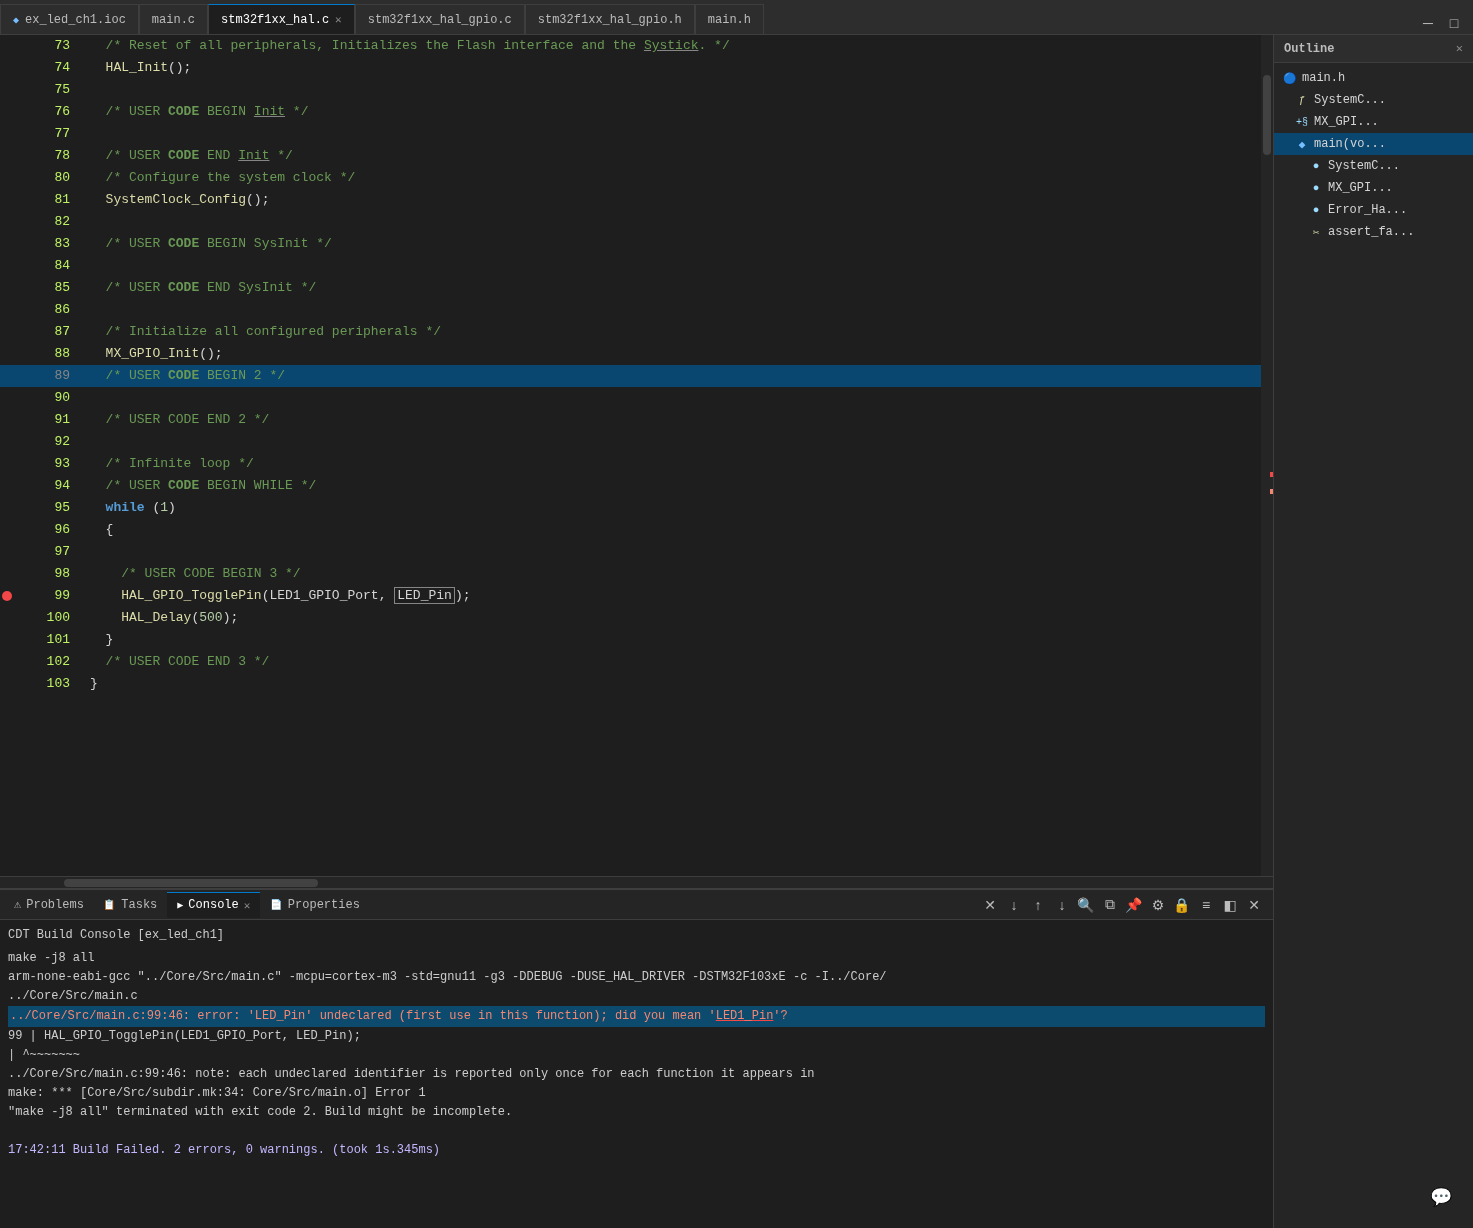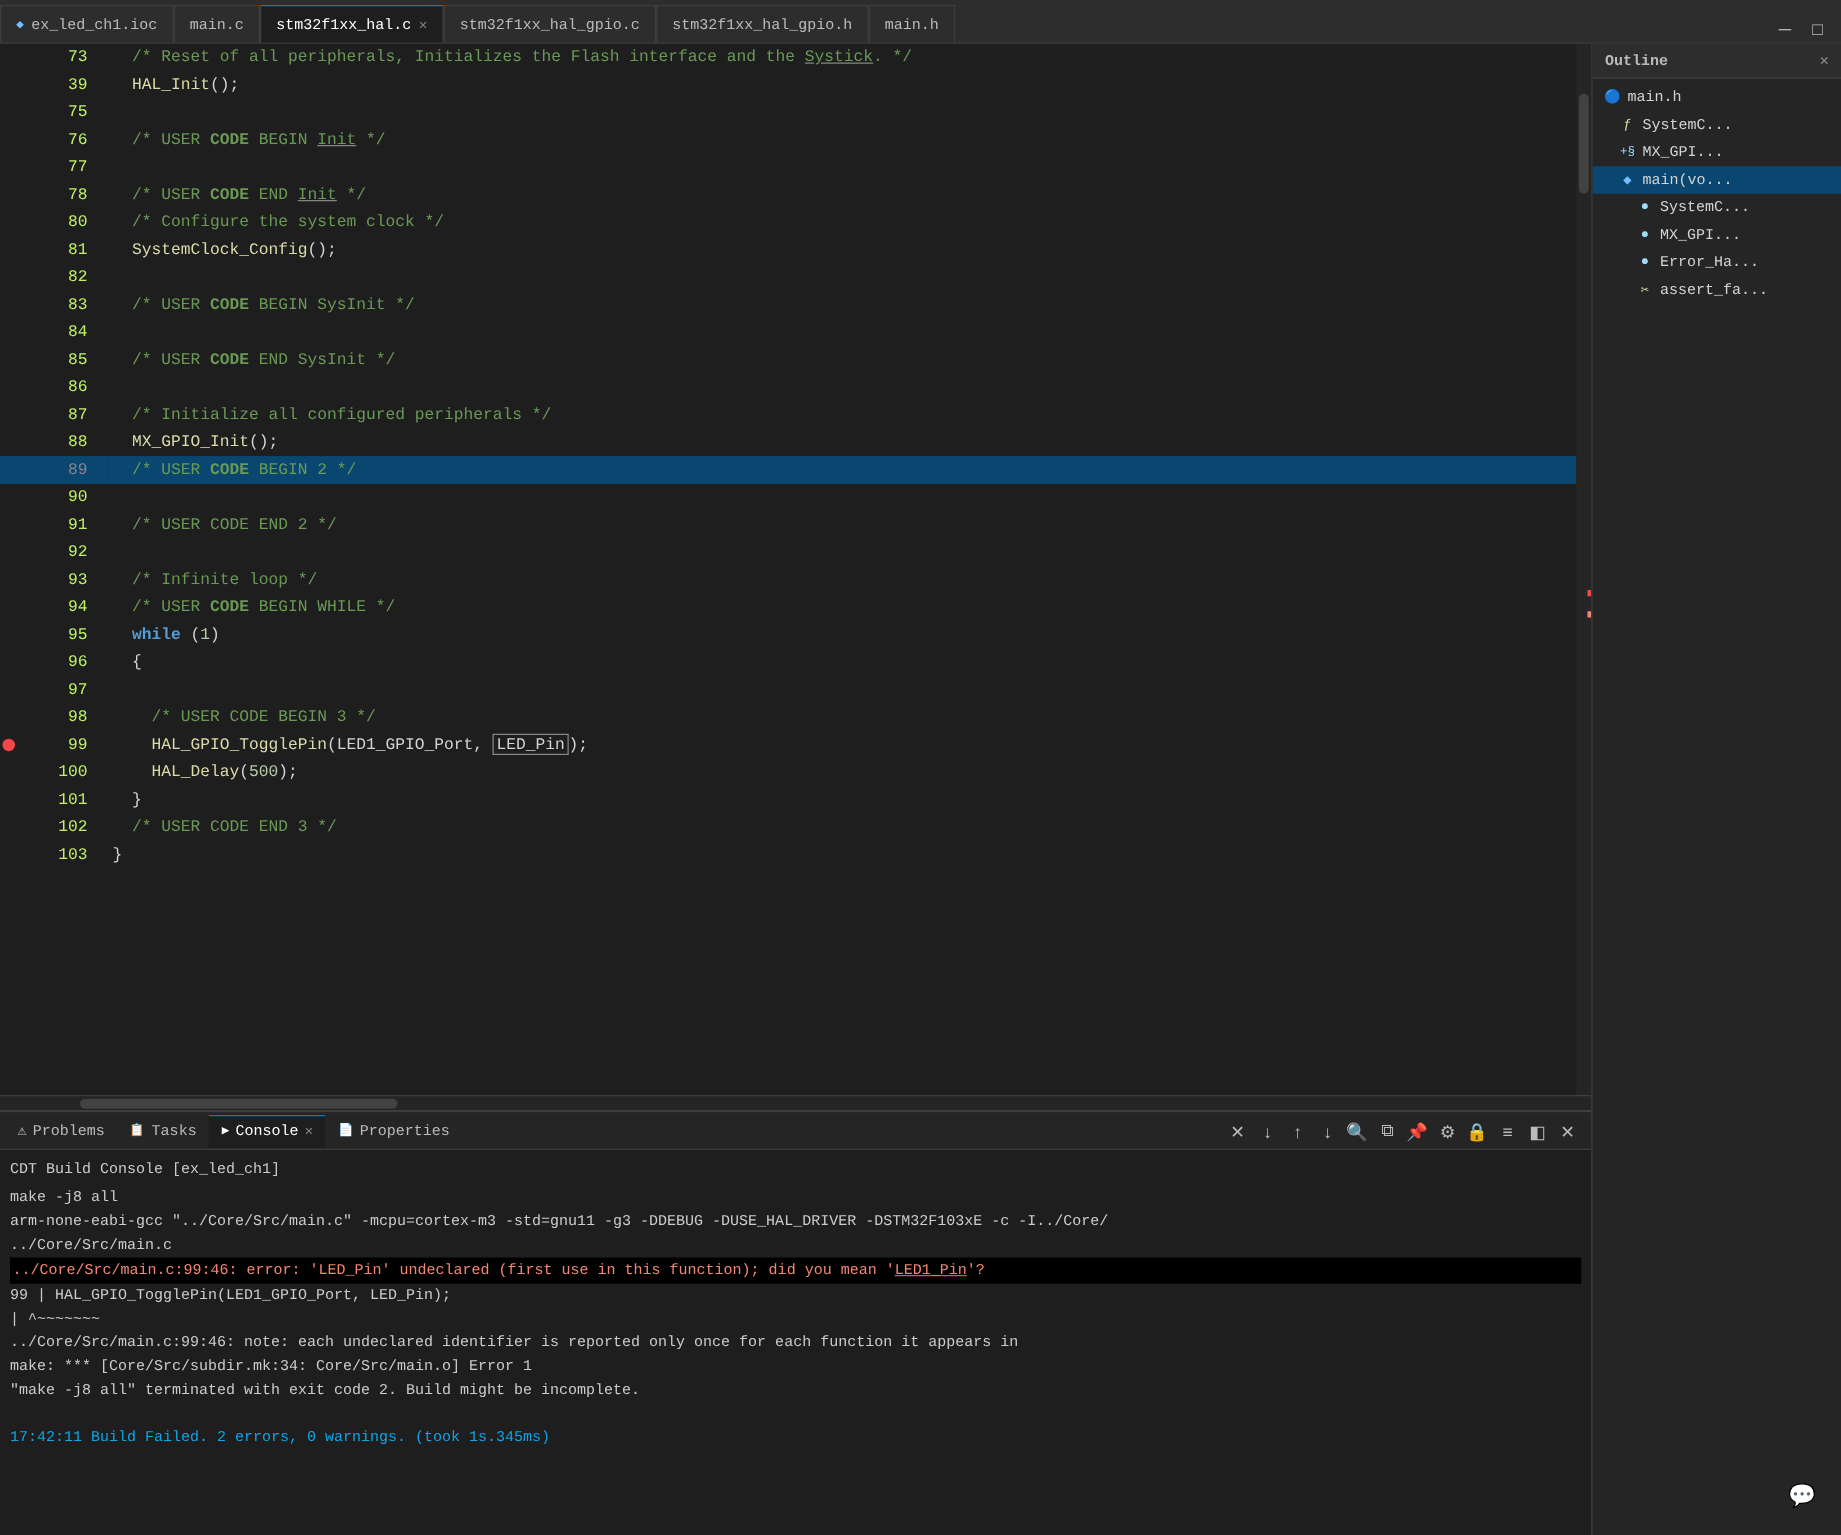--- a/index.html
+++ b/index.html
@@ -342,21 +342,21 @@
           <div class="code-scroll">
             <table class="code-table">
               <tbody>
 
                 <tr>
                   <td class="line-number">73</td>
                   <td class="line-content"><span class="c-comment">  /* Reset of all peripherals, Initializes the Flash interface and the <span class="c-underline">Systick</span>. */</span></td>
                 </tr>
 
                 <tr>
-                  <td class="line-number">39</td>
+                  <td class="line-number">74</td>
                   <td class="line-content">  <span class="c-function">HAL_Init</span>();</td>
                 </tr>
 
                 <tr>
                   <td class="line-number">75</td>
                   <td class="line-content"> </td>
                 </tr>
 
                 <tr>
                   <td class="line-number">76</td>
@@ -561,40 +561,40 @@
           <div class="console-line">
             <span>make -j8 all</span>
           </div>
           <div class="console-line" style="color:#cccccc;">
             <span>arm-none-eabi-gcc "../Core/Src/main.c" -mcpu=cortex-m3 -std=gnu11 -g3 -DDEBUG -DUSE_HAL_DRIVER -DSTM32F103xE -c -I../Core/</span>
           </div>
           <div class="console-line" style="color:#cccccc;">
             <span>../Core/Src/main.c</span>
           </div>
 
-          <div class="console-line" style="background:#000000; color:#f48771; padding: 1px 2px;">
+          <div class="console-line" style="background:#0c4a6e; color:#f48771; padding: 1px 2px;">
             <span>../Core/Src/main.c:99:46: error: 'LED_Pin' undeclared (first use in this function); did you mean '<span style="text-decoration:underline; text-decoration-color:#f44747;">LED1_Pin</span>'?</span>
           </div>
           <div class="console-line" style="color:#cccccc;">
             <span>   99 |               HAL_GPIO_TogglePin(LED1_GPIO_Port, LED_Pin);</span>
           </div>
           <div class="console-line" style="color:#cccccc;">
             <span>      |                                                  ^~~~~~~~</span>
           </div>
           <div class="console-line" style="color:#cccccc;">
             <span>../Core/Src/main.c:99:46: note: each undeclared identifier is reported only once for each function it appears in</span>
           </div>
           <div class="console-line" style="color:#cccccc;">
             <span>make: *** [Core/Src/subdir.mk:34: Core/Src/main.o] Error 1</span>
           </div>
           <div class="console-line" style="color:#cccccc;">
             <span>"make -j8 all" terminated with exit code 2. Build might be incomplete.</span>
           </div>
           <div class="console-line">&nbsp;</div>
-          <div class="console-line" style="color:#0ea5e9;">
+          <div class="console-line" style="color:#c4b5fd;">
             <span>17:42:11 Build Failed. 2 errors, 0 warnings. (took 1s.345ms)</span>
           </div>
         </div>
       </div>
 
     </div>
 
     <div class="outline-panel">
       <div class="outline-header">
         <span>Outline</span>

